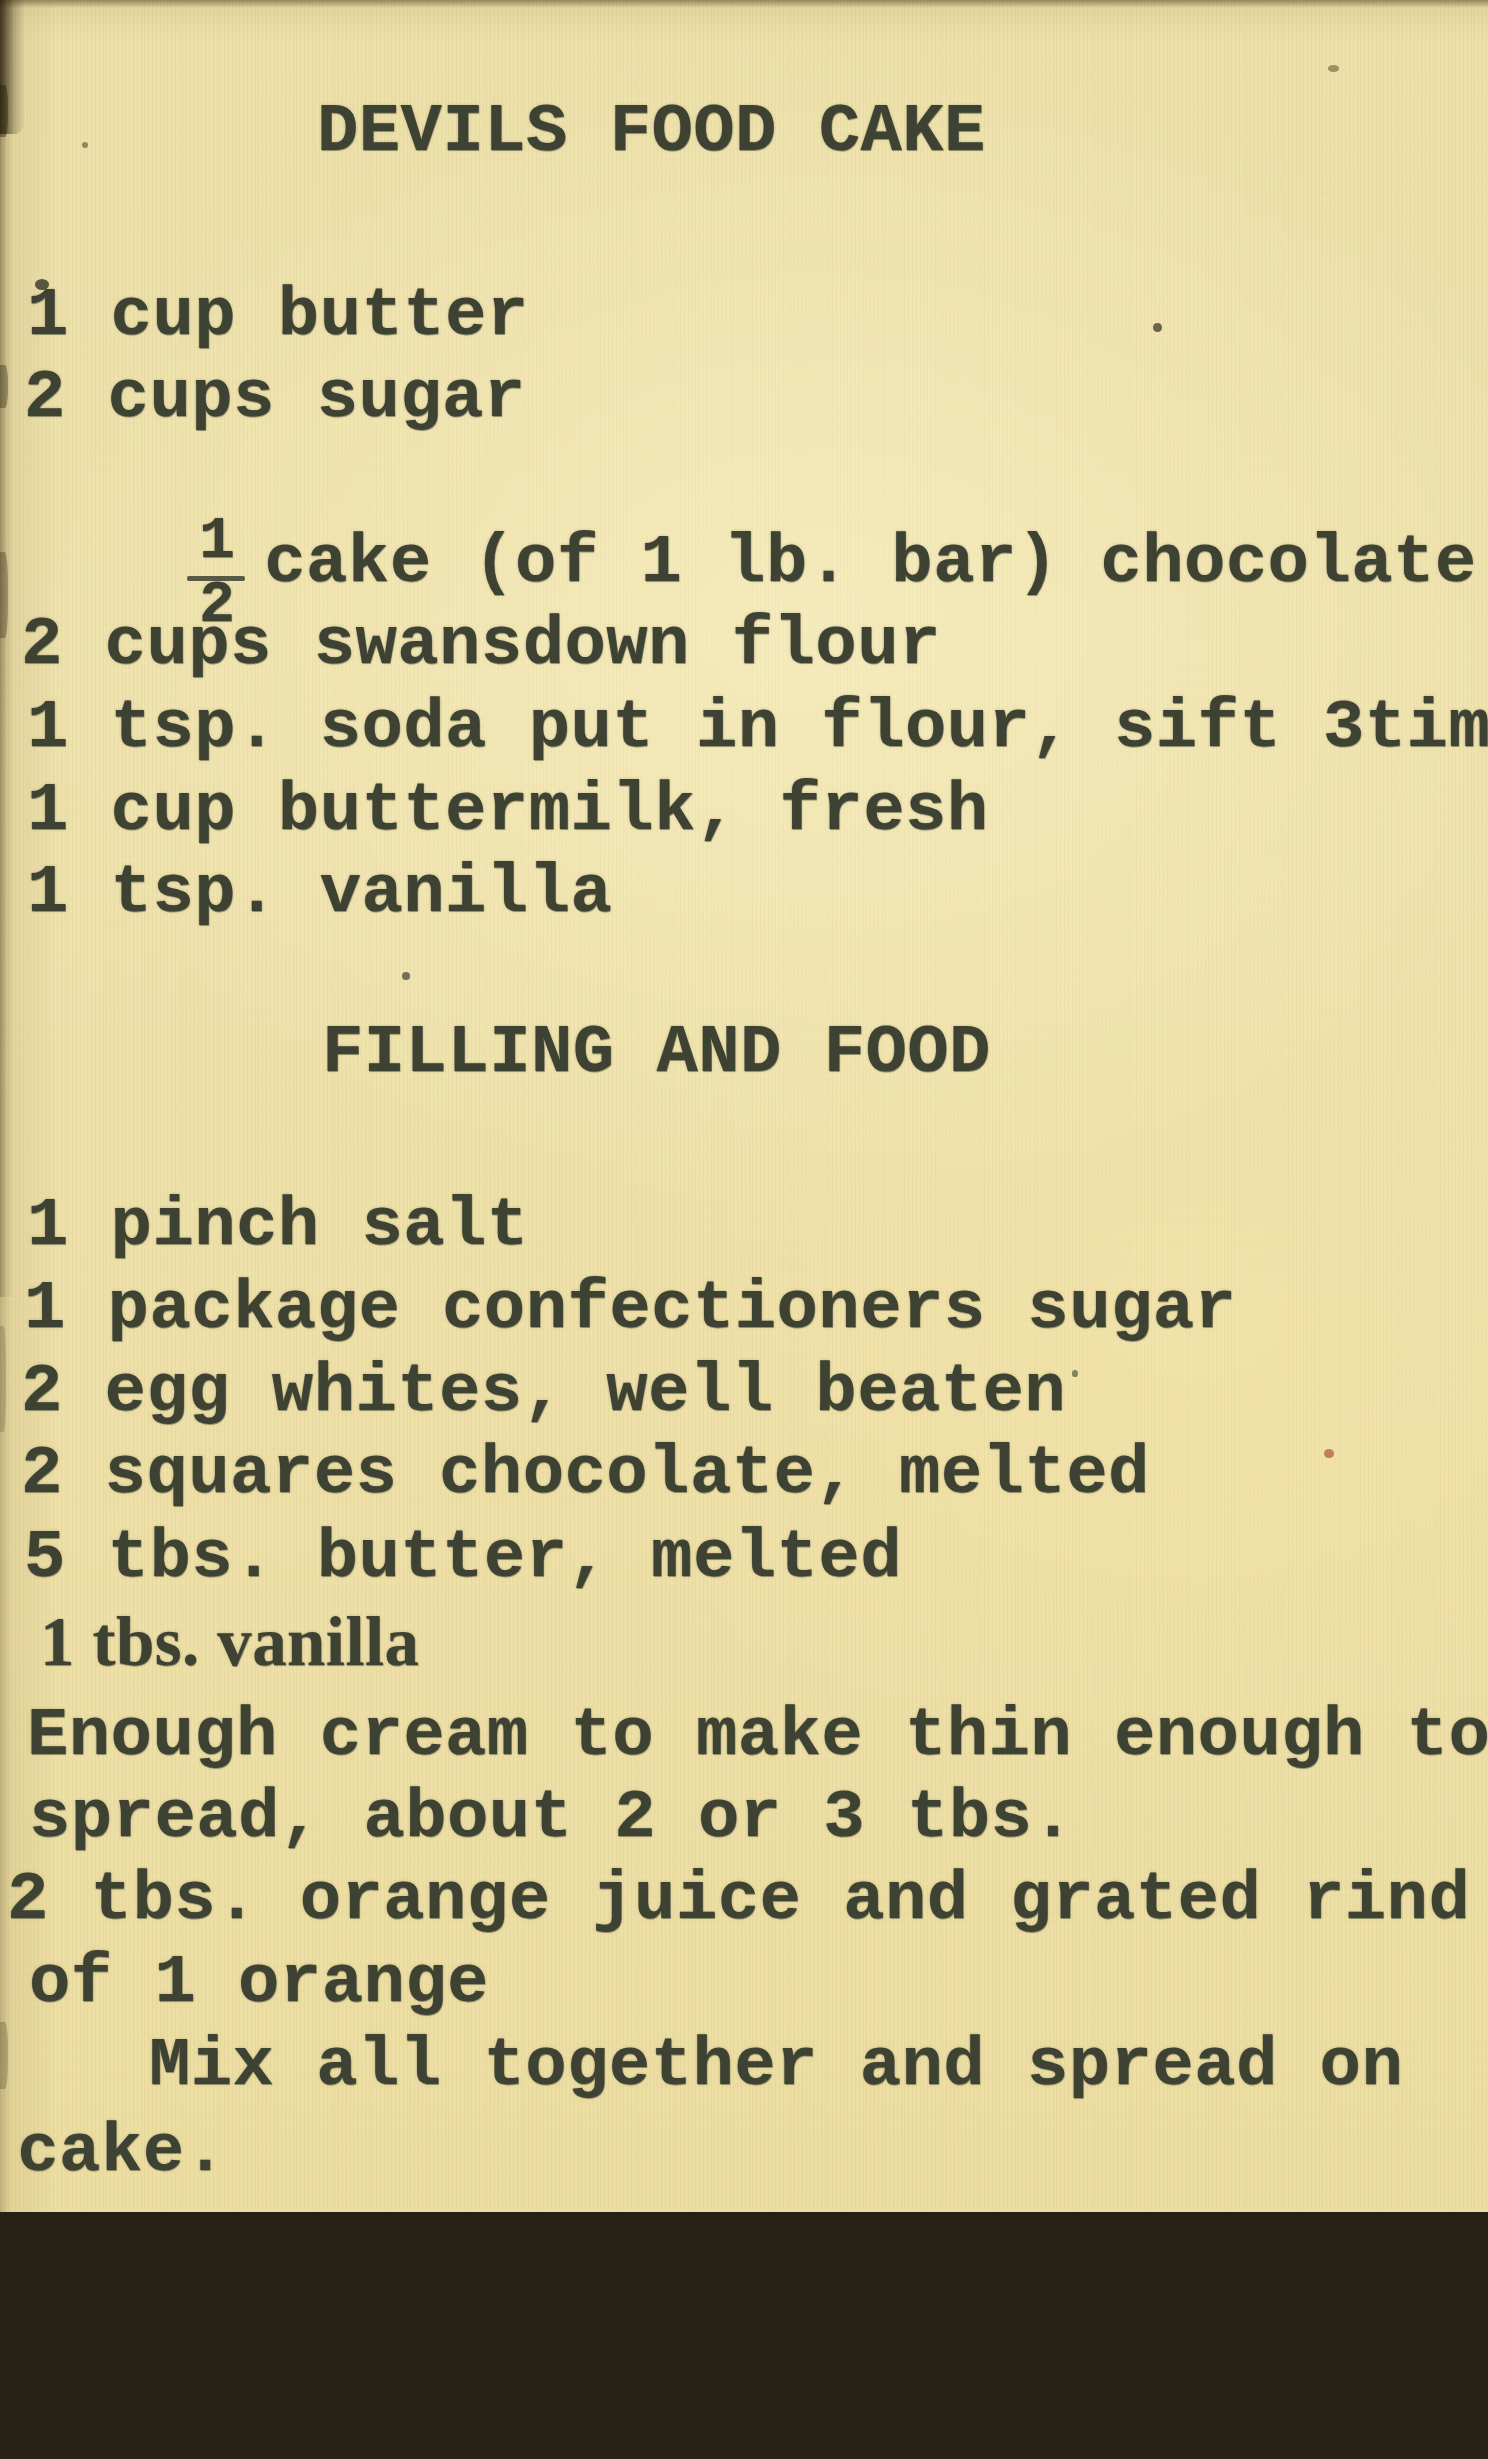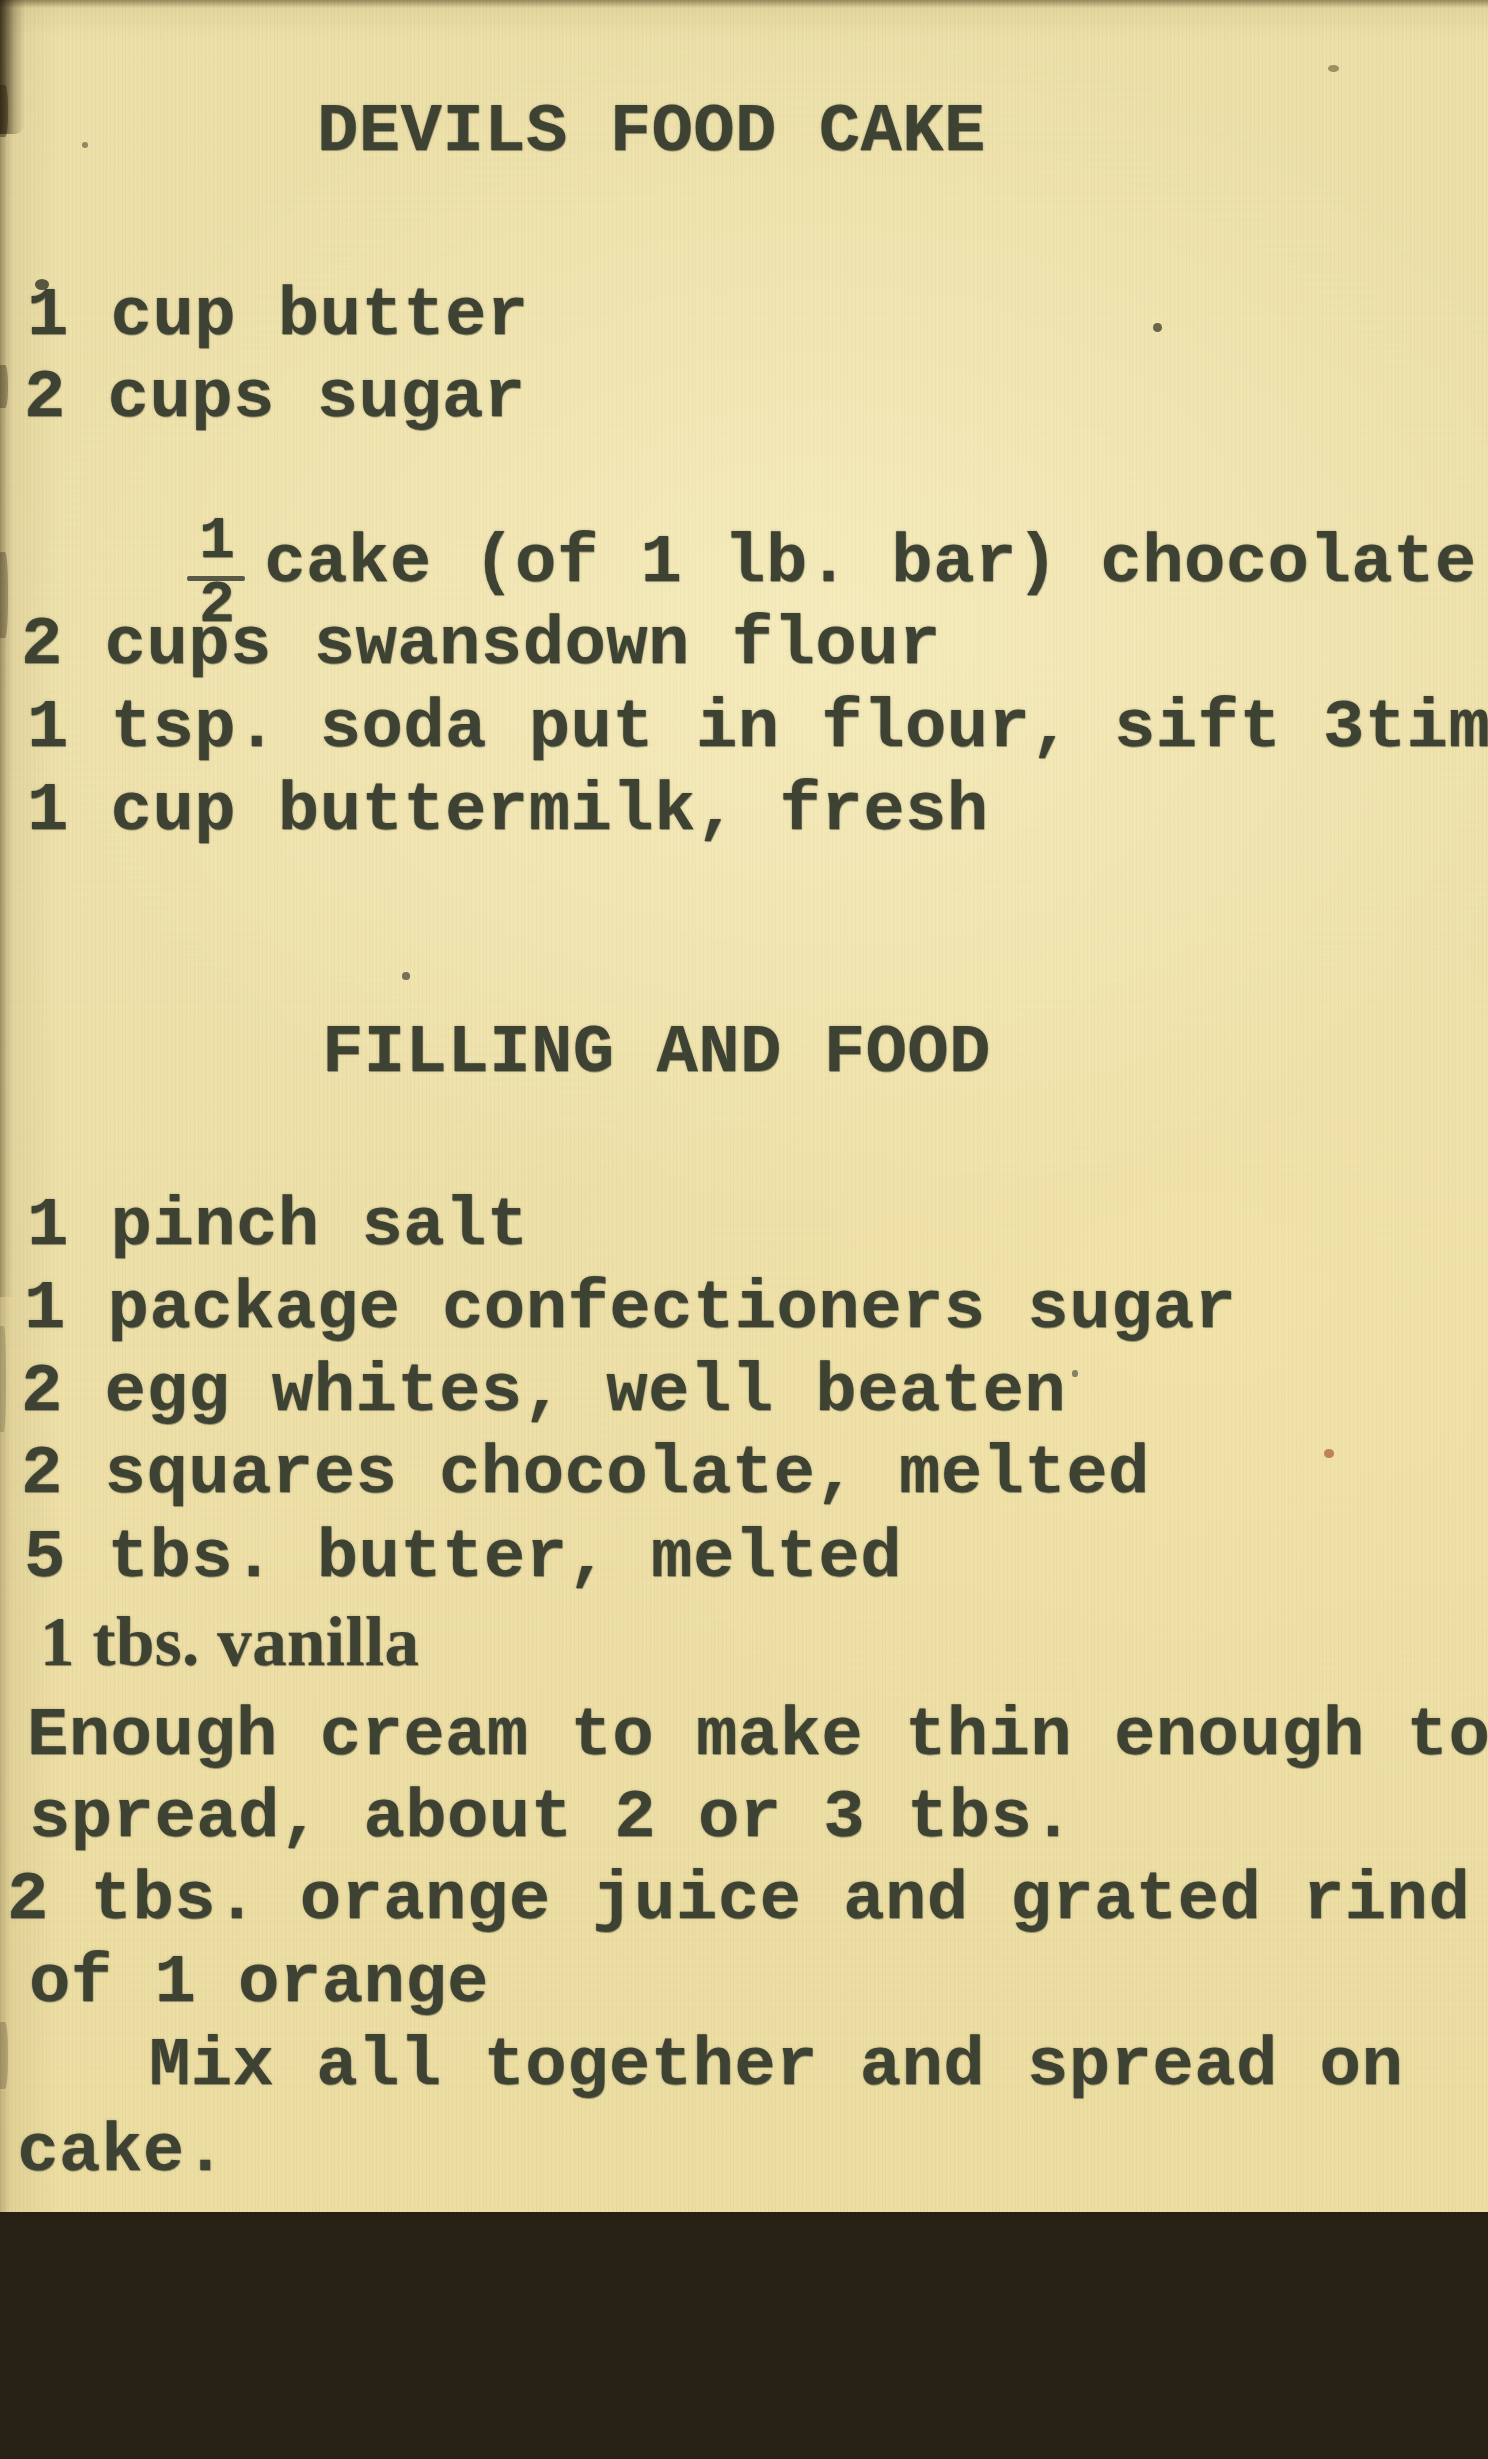--- a/index.html
+++ b/index.html
@@ -116,20 +116,21 @@
   <div class="line" style="left:27px;top:274px;">1 cup butter</div>
   <div class="line" style="left:24px;top:356px;">2 cups sugar</div>
 
   <div class="line" style="left:24px;top:437px;">
     <span class="frac"><span class="num">1</span><span class="bar"></span><span class="den">2</span></span><span>cake (of 1 lb. bar) chocolate</span>
   </div>
 
   <div class="line" style="left:21px;top:603px;">2 cups swansdown flour</div>
   <div class="line" style="left:27px;top:686px;">1 tsp. soda put in flour, sift 3tim</div>
   <div class="line" style="left:27px;top:769px;">1 cup buttermilk, fresh</div>
+  <div class="line" style="left:27px;top:851px;">1 tsp. vanilla</div>
 
   <div class="line" style="left:322px;top:1011px;">FILLING AND FOOD</div>
 
   <div class="line" style="left:27px;top:1184px;">1 pinch salt</div>
   <div class="line" style="left:24px;top:1267px;">1 package confectioners sugar</div>
   <div class="line" style="left:21px;top:1350px;">2 egg whites, well beaten</div>
   <div class="line" style="left:21px;top:1432px;">2 squares chocolate, melted</div>
   <div class="line" style="left:24px;top:1516px;">5 tbs. butter, melted</div>
   <div class="line" style="left:40px;top:1600px;font-family:Liberation Serif, serif;">1 tbs. vanilla</div>
   <div class="line" style="left:27px;top:1694px;">Enough cream to make thin enough to</div>

